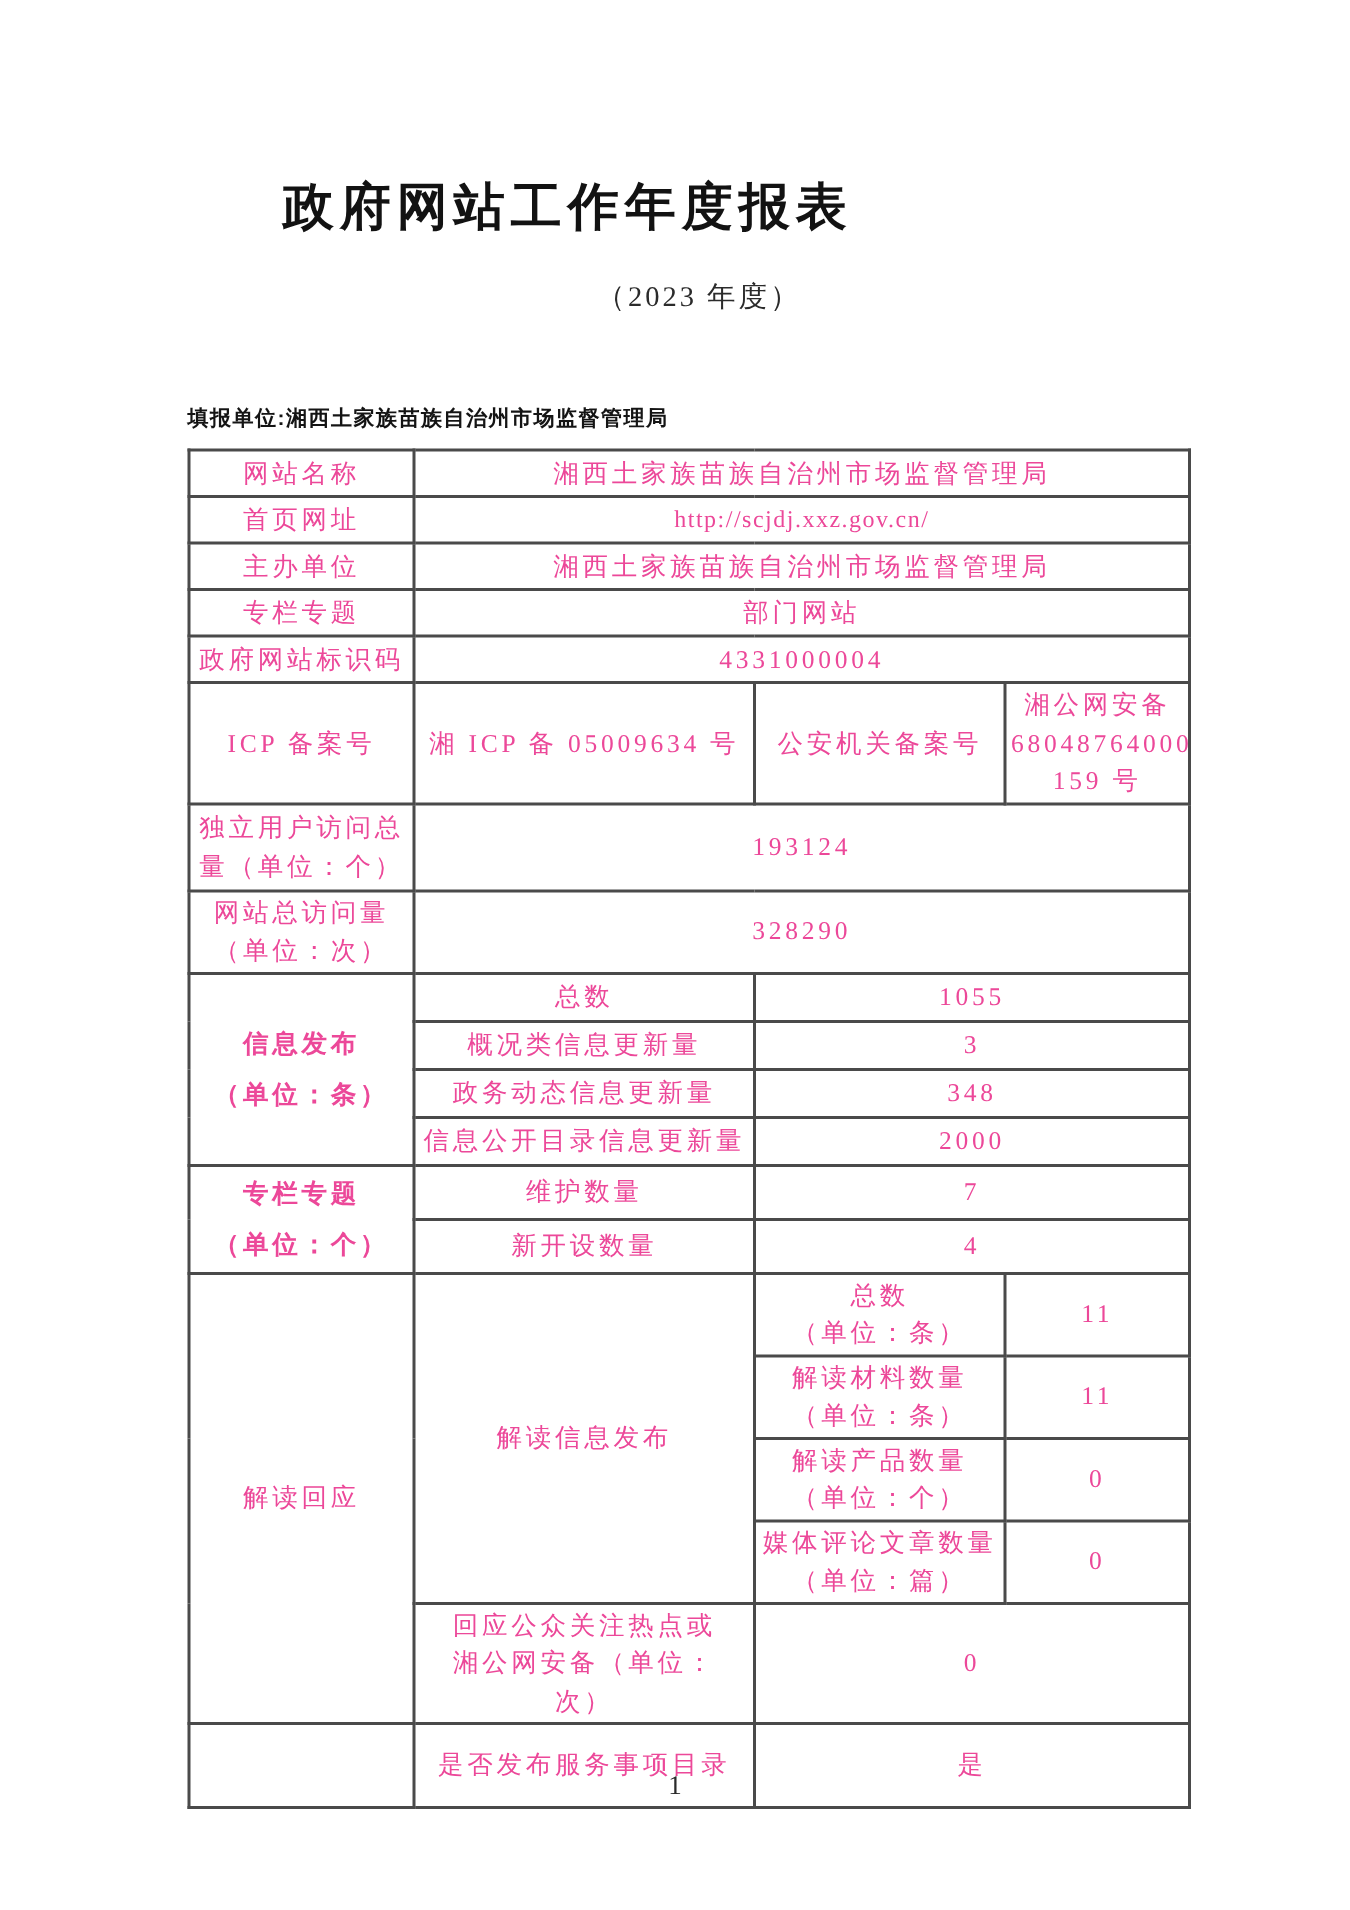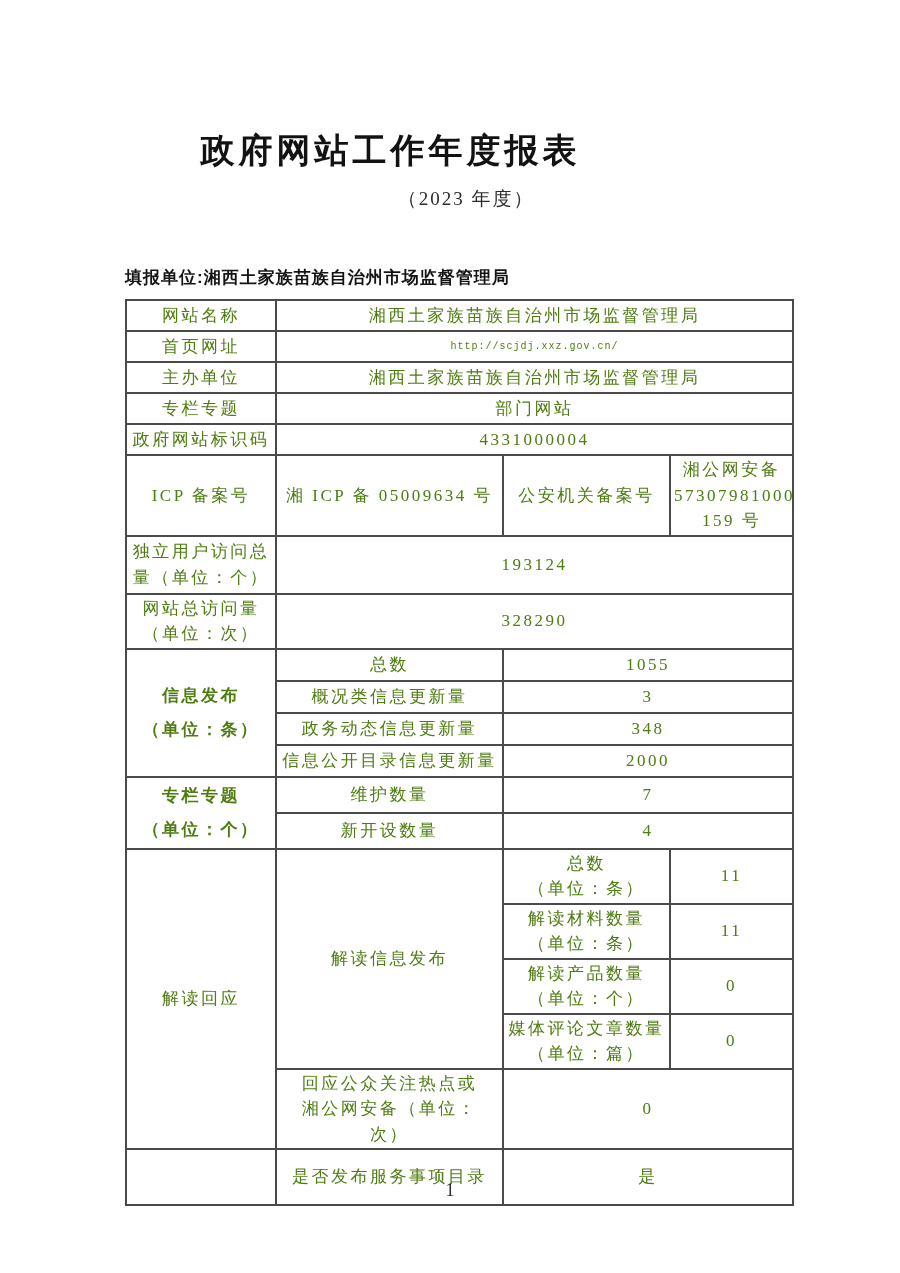--- a/index.html
+++ b/index.html
@@ -6,50 +6,50 @@
   .doc{
     position:relative;
     width:900px;height:1273px;
     background:#ffffff;
     font-family:"Liberation Serif","DejaVu Serif",serif;
     color:#262626;
     overflow:hidden;
   }
   .title{
     position:absolute;top:112px;left:0;width:749px;
-    margin:16px;text-align:center;
+    margin:4px;text-align:center;
     font-family:"Liberation Sans","DejaVu Sans",sans-serif;
     font-weight:700;font-size:34px;line-height:44px;
     letter-spacing:4px;color:#121212;
   }
   .subtitle{
     position:absolute;top:186px;left:16px;width:900px;
     text-align:center;font-size:19px;line-height:26px;
     letter-spacing:2px;color:#2b2b2b;
   }
   .filler{
     position:absolute;top:266px;left:125px;
     font-family:"Liberation Sans","DejaVu Sans",sans-serif;
-    font-weight:700;font-size:17px;line-height:24px;
+    font-weight:700;font-size:14px;line-height:24px;
     letter-spacing:1px;color:#141414;white-space:nowrap;
   }
   table.report{
     position:absolute;top:299px;left:125px;
     width:667px;border-collapse:collapse;table-layout:fixed;
-    font-size:17px;letter-spacing:2.5px;color:#4d7c0f;
+    font-size:17px;letter-spacing:2.5px;color:#ec4899;
   }
   table.report td{
     border:2px solid #4a4a4a;
     text-align:center;vertical-align:middle;
     padding:1px 3px;line-height:1.5;
     overflow:hidden;
   }
   .mono{
-    font-family:Liberation Mono, monospace;
-    font-size:10px;letter-spacing:1px;
+    font-family:Liberation Serif, serif;
+    font-size:16px;letter-spacing:1px;
   }
   .lines span{display:block;line-height:1.5;}
   .glines span{display:block;line-height:2;font-weight:bold;}
   .h31{height:31px}.h32{height:32px}.h80{height:80px}.h58{height:58px}
   .h55{height:55px}.h52{height:52px}.h73{height:73px}.h39{height:56px}
   .pagenum{
     position:absolute;top:1180px;left:0;width:900px;
     text-align:center;font-size:18px;color:#2b2b2b;
   }
 </style>
@@ -92,21 +92,21 @@
       <td>政府网站标识码</td>
       <td colspan="3">4331000004</td>
     </tr>
 
     <tr class="h80">
       <td>ICP 备案号</td>
       <td>湘 ICP 备 05009634 号</td>
       <td>公安机关备案号</td>
       <td class="lines">
         <span>湘公网安备</span>
-        <span>57307981000</span>
+        <span>68048764000</span>
         <span>159 号</span>
       </td>
     </tr>
 
     <tr class="h58">
       <td class="lines">
         <span>独立用户访问总</span>
         <span>量（单位：个）</span>
       </td>
       <td colspan="3">193124</td>

